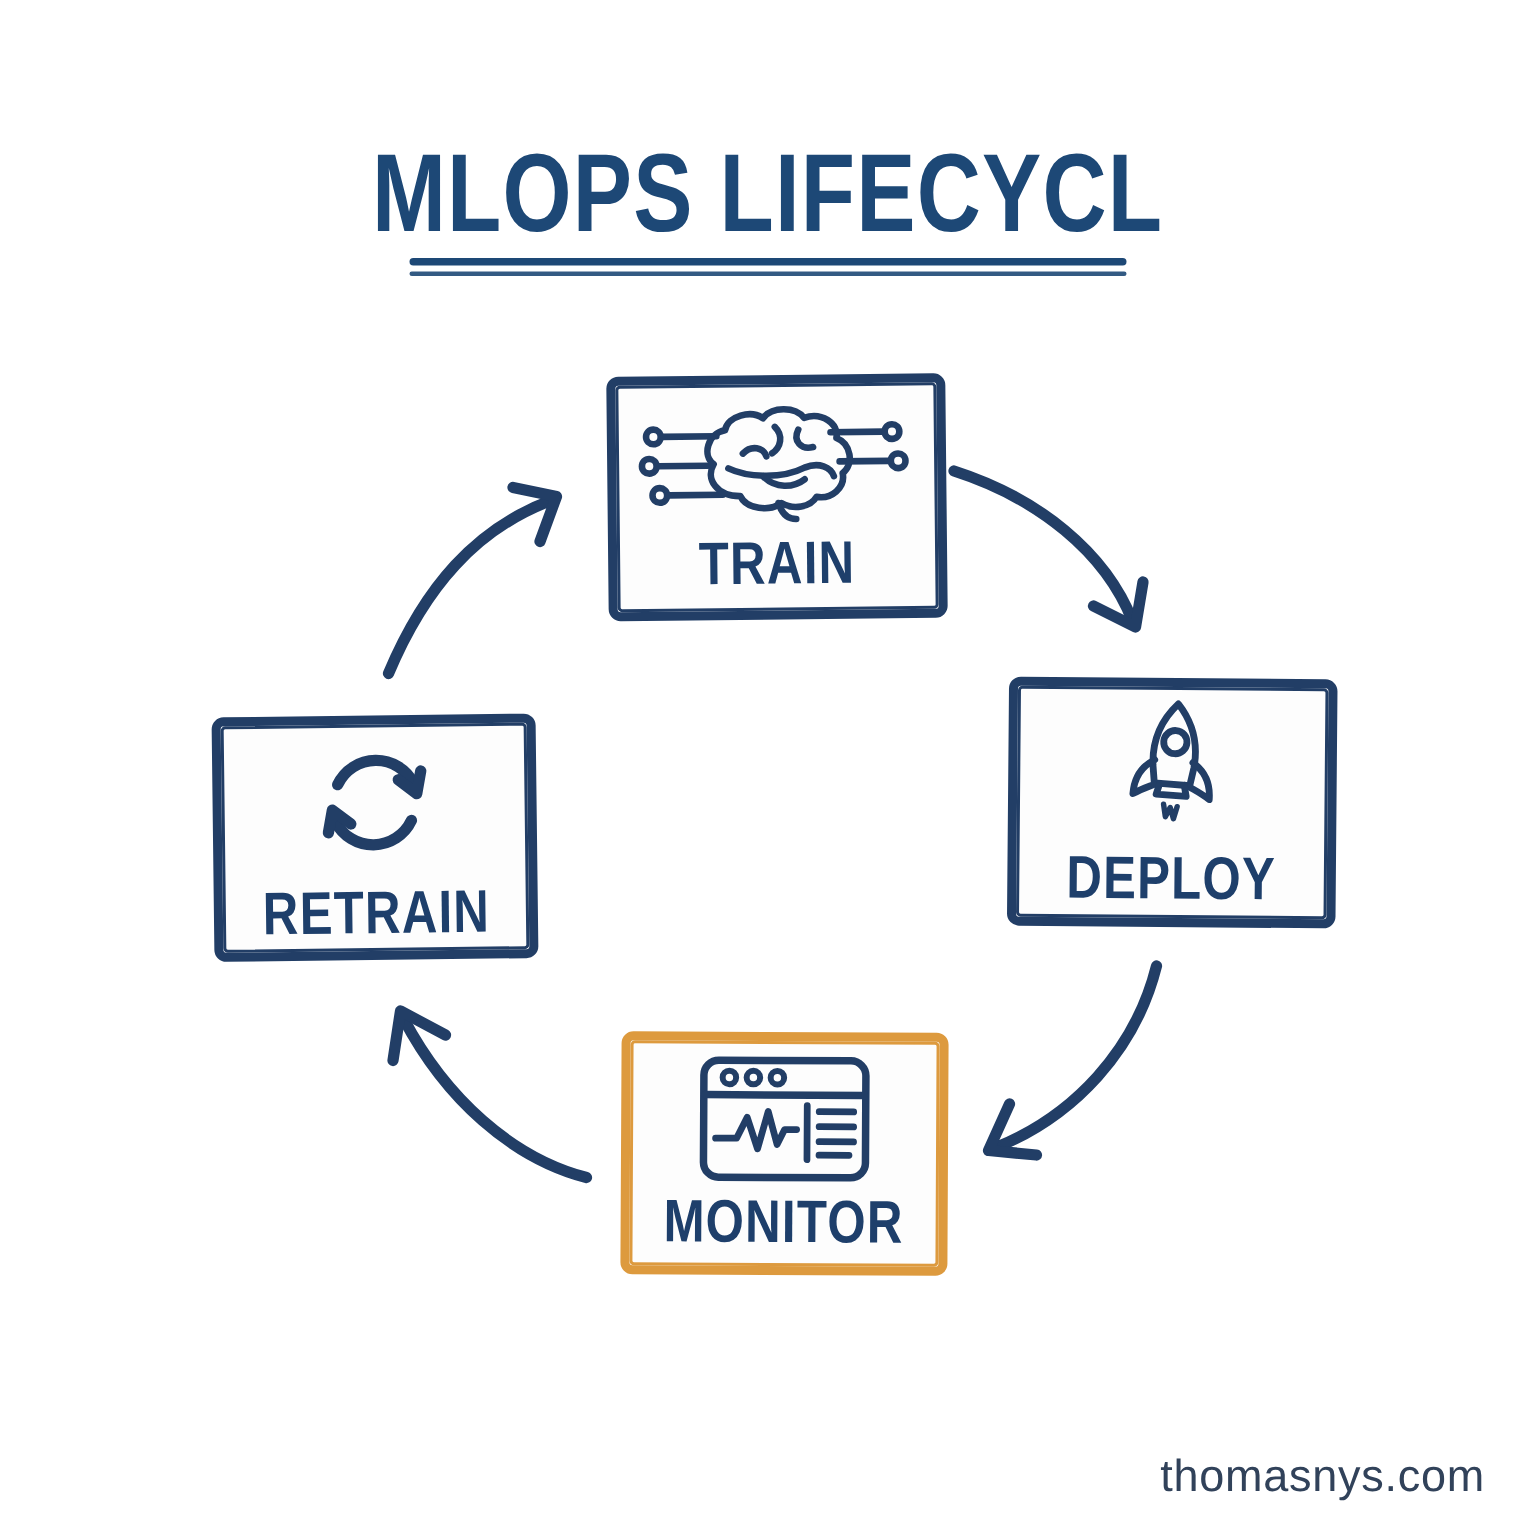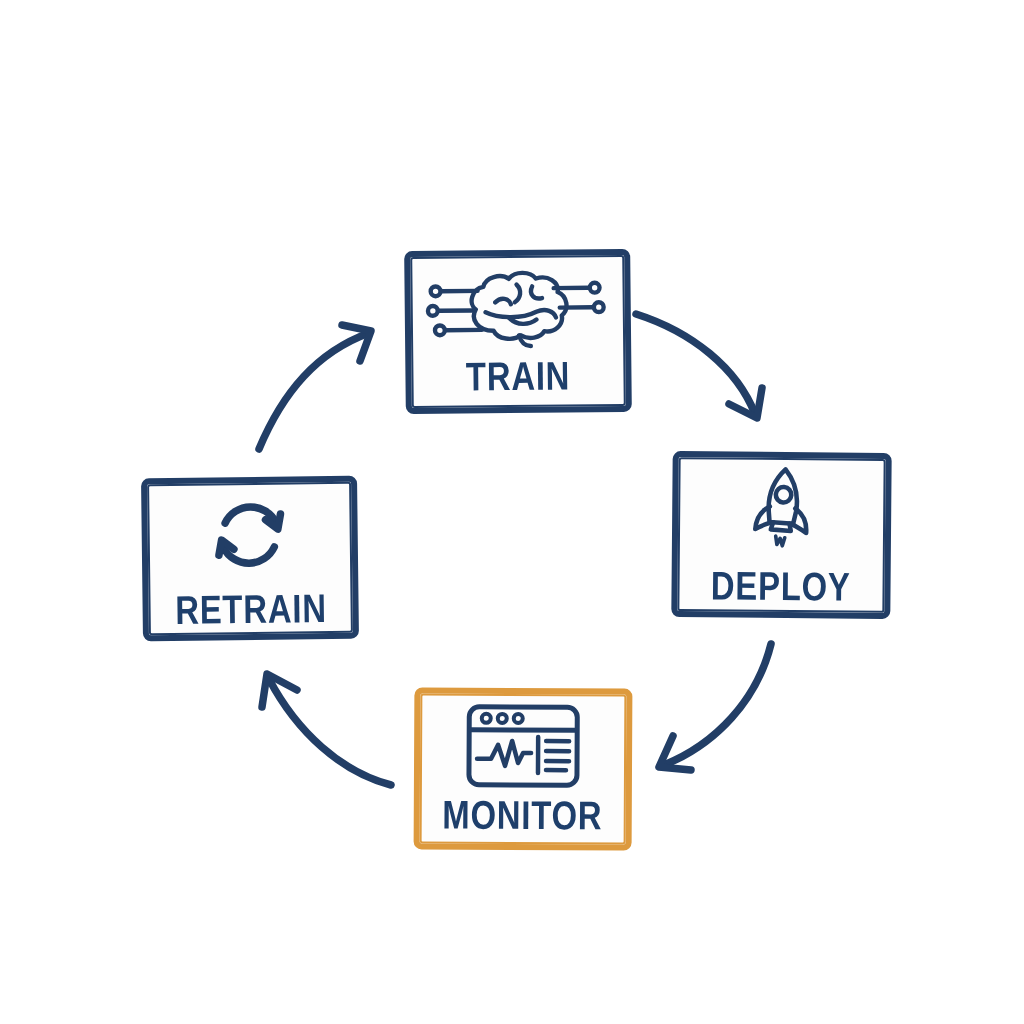--- a/index.html
+++ b/index.html
@@ -48,20 +48,27 @@
   .watermark{
     position:absolute;right:34px;bottom:22px;font-size:30px;color:#31425a;
     letter-spacing:0.5px;
   }
 </style>
 </head>
 <body>
 
 <div class="canvas">
 
+  <div class="title-wrap">
+    <span class="title">MLOPS LIFECYCL</span>
+    <div class="title-underline">
+      <div class="u1"></div>
+      <div class="u2"></div>
+    </div>
+  </div>
 
   <svg class="arrows" viewBox="0 0 1024 1024">
     <g>
       <path class="arrow" d="M 259,449 C 283,392 317,352 369,333"></path>
       <path class="arrow" d="M 342,325 L 371,331 L 360,361"></path>
     </g>
     <g>
       <path class="arrow" d="M 636,314 C 692,332 737,368 755,414"></path>
       <path class="arrow" d="M 762,388 L 757,418 L 729,404"></path>
     </g>
@@ -154,14 +161,15 @@
             <path d="M 83,27 L 80,43 L 67,33"></path>
             <path d="M 76,62 A 30,30 0 0 1 22,62"></path>
             <path d="M 17,70 L 20,54 L 33,64"></path>
           </g>
         </svg>
       </span>
       <span class="node-label">RETRAIN</span>
     </div>
   </div>
 
+  <div class="watermark">thomasnys.com</div>
 
 </div>
 
 </body></html>

